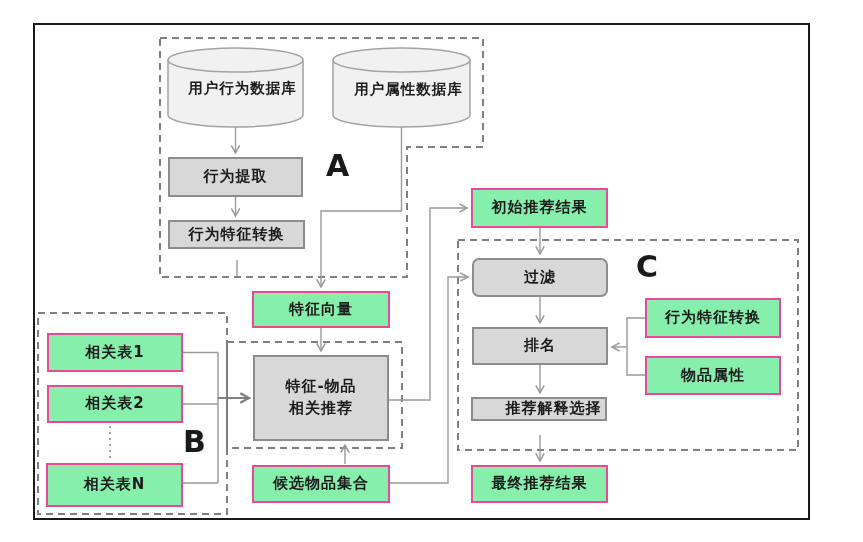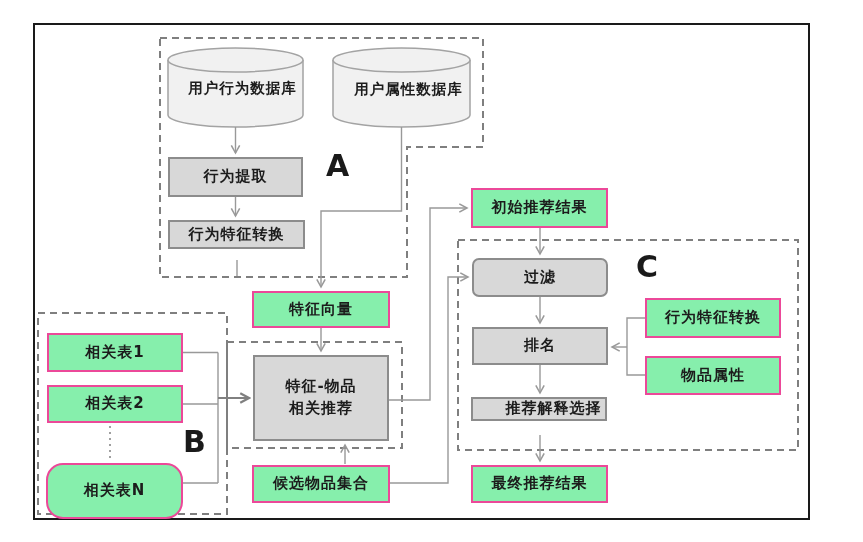--- a/index.html
+++ b/index.html
@@ -106,15 +106,15 @@
   <div class="node dark" style="left:472px;top:258px;width:136px;height:39px;border-radius:7px;">过滤</div>
   <div class="node dark" style="left:472px;top:327px;width:136px;height:38px;">排名</div>
   <div class="node dark" style="left:471px;top:397px;width:136px;height:24px;padding-left:29px;">推荐解释选择</div>
   <div class="node light" style="left:471px;top:465px;width:137px;height:38px;">最终推荐结果</div>
 
   <div class="node light" style="left:645px;top:298px;width:136px;height:40px;">行为特征转换</div>
   <div class="node light" style="left:645px;top:356px;width:136px;height:39px;">物品属性</div>
 
   <div class="node light" style="left:47px;top:333px;width:136px;height:39px;">相关表1</div>
   <div class="node light" style="left:47px;top:385px;width:136px;height:38px;">相关表2</div>
-  <div class="node light" style="left:46px;top:463px;width:137px;height:56px;border-radius:17px;">相关表N</div>
+  <div class="node light" style="left:46px;top:463px;width:137px;height:44px;">相关表N</div>
 
 </div>
 
 </body></html>

